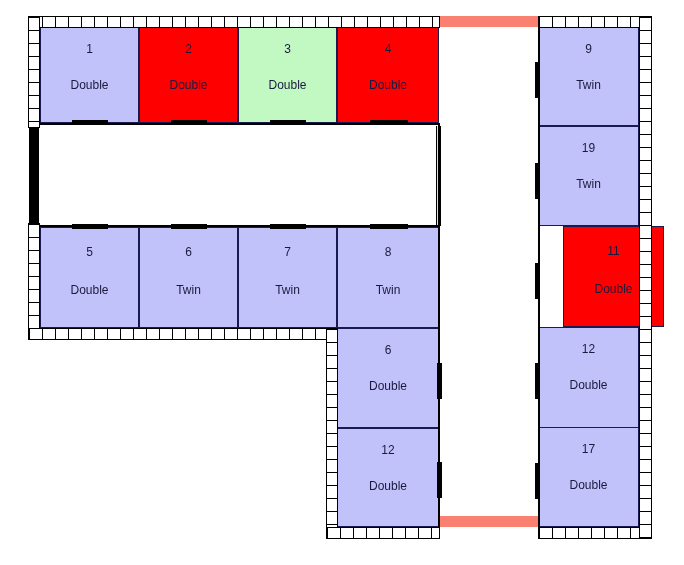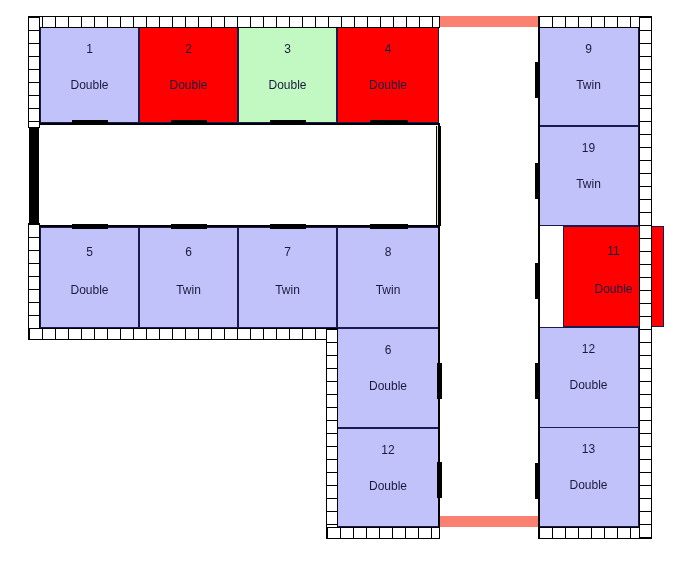--- a/index.html
+++ b/index.html
@@ -145,21 +145,21 @@
     </div>
     <div class="room tall" style="background: rgb(255, 0, 0); left: 563px; top: 226px; width: 101px; height: 101px;">
       <span class="rnum">11</span>
       <span class="rtype">Double</span>
     </div>
     <div class="room" style="background: rgb(194, 194, 250); left: 538px; top: 327px; width: 101px; height: 118px;">
       <span class="rnum">12</span>
       <span class="rtype">Double</span>
     </div>
     <div class="room" style="background: rgb(194, 194, 250); left: 538px; top: 427px; width: 101px; height: 100px;">
-      <span class="rnum">13</span>
+      <span class="rnum">17</span>
       <span class="rtype">Double</span>
     </div>
     <div class="room" style="background: rgb(194, 194, 250); left: 337px; top: 328px; width: 102px; height: 100px;">
       <span class="rnum">6</span>
       <span class="rtype">Double</span>
     </div>
     <div class="room" style="background: rgb(194, 194, 250); left: 337px; top: 428px; width: 102px; height: 99px;">
       <span class="rnum">12</span>
       <span class="rtype">Double</span>
     </div>

